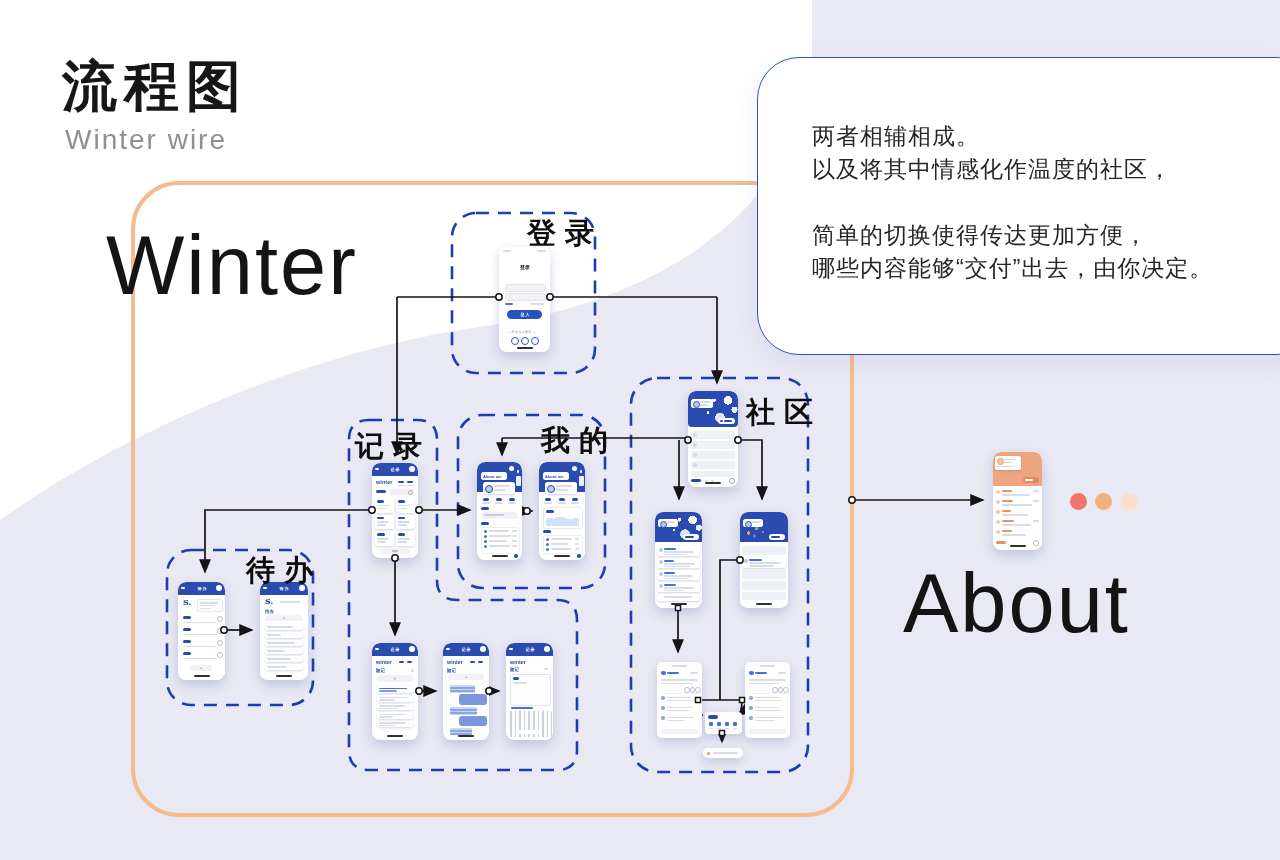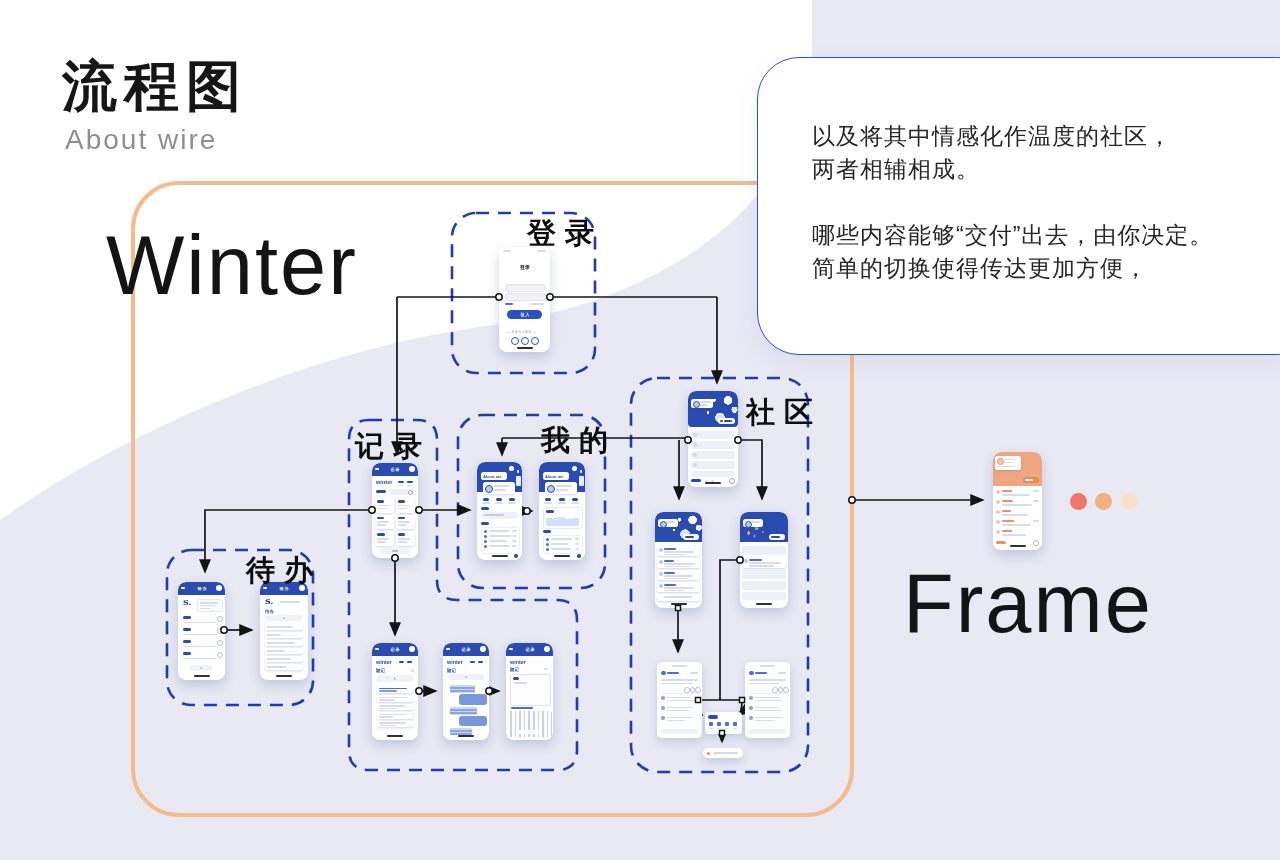--- a/index.html
+++ b/index.html
@@ -109,31 +109,31 @@
     <path d="M740,560 H720 V700"></path>
     <path d="M698,700 H742"></path>
     <path d="M698,700 C698,709 699,713 702,715" marker-end="url(#ah)"></path>
     <path d="M742,700 C742,709 741,713 738,715" marker-end="url(#ah)"></path>
     <path d="M722,734 V741" stroke-width="2.4" marker-end="url(#ah)"></path>
     <path d="M852,500 H983" marker-end="url(#ah)"></path>
   </g>
 </svg>
 
 <div class="pgtitle">流程图</div>
-<div class="pgsub">About wire</div>
+<div class="pgsub">Winter wire</div>
 <div class="season" style="left:106px;top:218px">Winter</div>
-<div class="season" style="left:903px;top:556px">Frame</div>
+<div class="season" style="left:903px;top:556px">About</div>
 
 <div class="descbox">
   <div class="desc">
+    <div>两者相辅相成。</div>
     <div>以及将其中情感化作温度的社区，</div>
-    <div>两者相辅相成。</div>
     <div></div>
+    <div>简单的切换使得传达更加方便，</div>
     <div>哪些内容能够“交付”出去，由你决定。</div>
-    <div>简单的切换使得传达更加方便，</div>
   </div>
 </div>
 
 <div class="glabel" style="left:527px;top:214px">登录</div>
 <div class="glabel" style="left:355px;top:427px">记录</div>
 <div class="glabel" style="left:541px;top:421px">我的</div>
 <div class="glabel" style="left:746px;top:393px">社区</div>
 <div class="glabel" style="left:246px;top:551px">待办</div>
 
 <div class="dot" style="left: 1070px; top: 493px; background: rgb(242, 117, 107);"></div>

